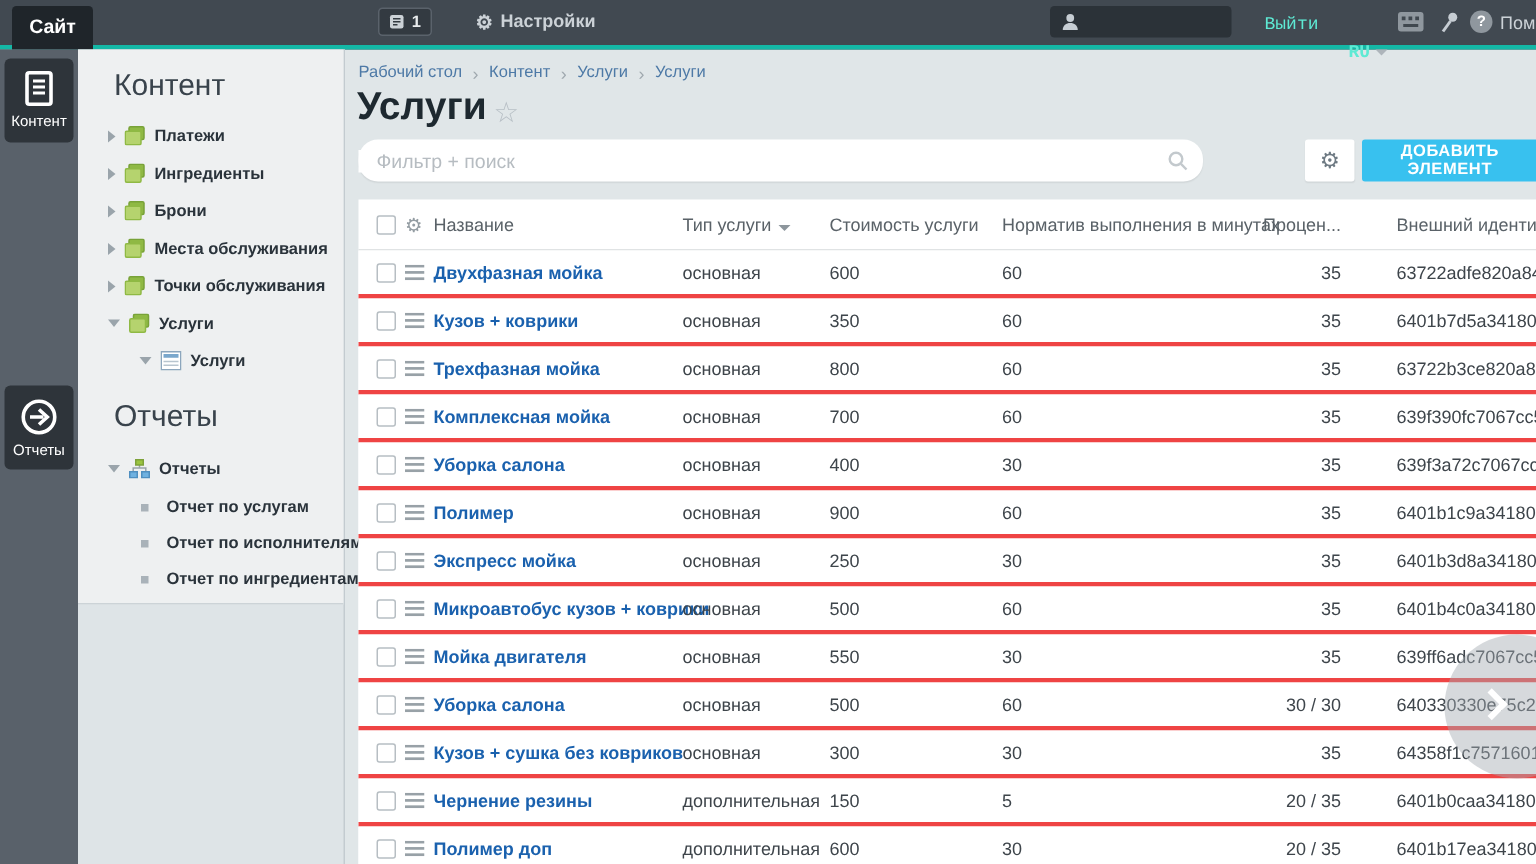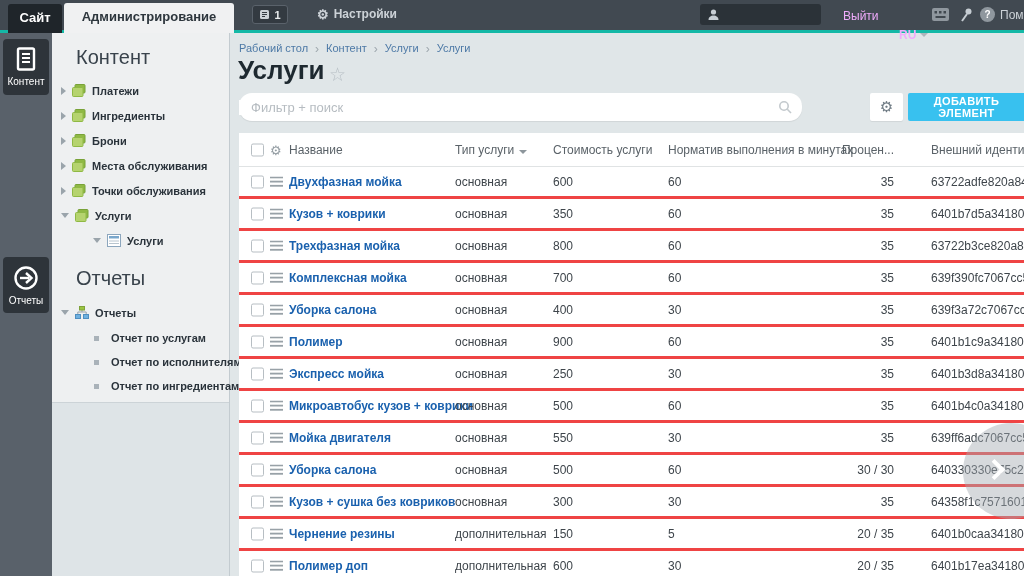--- a/index.html
+++ b/index.html
@@ -21,21 +21,21 @@
   .tb-settings { position:absolute; left:317px; top:7px; display:flex; align-items:center; gap:5px;
     color:#ccd2d7; font-size:12px; font-weight:bold; cursor:pointer; }
   .tb-gear { font-size:13px; line-height:13px; color:#ccd2d7; }
   .tb-search { position:absolute; left:545px; top:5px; width:144px; height:19px; background:#353d45;
     border:1px solid #2a3037; border-radius:3px; display:flex; align-items:center; }
   .tb-search input { flex:1; background:transparent; border:none; outline:none; color:#cfd4d8;
     font-size:11px; padding:0 4px 0 7px; font-family:"Liberation Sans",sans-serif; }
   .tb-search input::placeholder { color:#9aa2a9; }
   .user-btn { position:absolute; left:700px; top:4px; width:121px; height:21px; background:#2b3238;
     border-radius:3px; display:flex; align-items:center; padding-left:7px; cursor:pointer; }
-  .tb-link { position:absolute; top:9px; color:#f0abfc; font-size:12px; cursor:pointer; }
+  .tb-link { position:absolute; top:9px; color:#5eead4; font-size:12px; cursor:pointer;font-family:Liberation Mono, monospace; }
   .logout { left:843px; }
   .lang { left:899px; display:flex; align-items:center; gap:4px; font-weight:bold;margin-top:19px; }
   .caret-down { width:0; height:0; border-left:4px solid transparent; border-right:4px solid transparent;
     border-top:4px solid #aeb5bb; display:inline-block; }
   .tb-icon { position:absolute; top:7px; cursor:pointer; }
   .kbd-icon { left:931px; } .pin-icon { left:958px; }
   .help { position:absolute; left:980px; top:7px; display:flex; align-items:center; gap:5px;
     color:#ccd2d7; font-size:12px; white-space:nowrap; cursor:pointer; }
   .help-circle { width:15px; height:15px; border-radius:50%; background:#8f979e; color:#fff;
     font-size:10px; font-weight:bold; text-align:center; line-height:15px; }
@@ -45,21 +45,21 @@
     display:flex; flex-direction:column; align-items:center; justify-content:center; gap:4px;
     color:#fff; font-size:10px; cursor:pointer; }
   .rail-content { top:6px; } .rail-reports { top:224px; }
   
   .sidebar { position:absolute; left:52px; top:33px; bottom:0; width:178px; background:#dee4e7;
     border-right:1px solid #c3cbd0; }
   .side-upper { position:absolute; top:0; left:0; right:0; height:370px; background:#eef0f1;
     border-bottom:1px solid #ccd3d7; }
   .side-title { padding:13px 0 9px 24px; font-size:20px; color:#39434c; font-weight:500; }
   .side-title.second { padding-top:14px; }
-  .tree-item { height:25px; display:flex; align-items:center; padding-left:9px; gap:6px; cursor:pointer; }
+  .tree-item { height:25px; display:flex; align-items:center; padding-left:20px; gap:6px; cursor:pointer; }
   .tree-item.sub { padding-left:41px; }
   .tree-item.bullet-item { height:24px; padding-left:42px; }
   .tlabel { font-size:11px; font-weight:bold; color:#2a333b; white-space:nowrap; }
   .tri { width:0; height:0; border-left:5px solid #9aa4ab; border-top:4px solid transparent;
     border-bottom:4px solid transparent; flex:none; }
   .tri.down { border-left:4px solid transparent; border-right:4px solid transparent;
     border-top:5px solid #9aa4ab; border-bottom:none; }
   .bullet { width:5px; height:5px; background:#a9b2b9; flex:none; margin-right:6px; }
   .ticon { flex:none; display:inline-flex; }
   
@@ -103,21 +103,20 @@
   .scroll-chev { position:absolute; left:24px; top:39px; width:15px; height:15px;
     border-top:4px solid #fff; border-right:4px solid #fff; transform:rotate(45deg); }
 </style>
 </head>
 <body>
 
 <div id="app">
 
   <div class="topbar">
     <div class="tab site-tab">Сайт</div>
-    <div class="tab admin-tab">Администрирование</div>
     <div class="notif-btn">
       <span class="ticon">
         <svg width="11" height="11" viewBox="0 0 11 11">
             <rect x="1" y="1" width="9" height="9" rx="1.5" fill="#ccd2d7"></rect>
             <line x1="3" y1="3.5" x2="8" y2="3.5" stroke="#333a41" stroke-width="1"></line>
             <line x1="3" y1="5.5" x2="8" y2="5.5" stroke="#333a41" stroke-width="1"></line>
             <line x1="3" y1="7.5" x2="6" y2="7.5" stroke="#333a41" stroke-width="1"></line>
           </svg>
       </span>
       <span>1</span>

